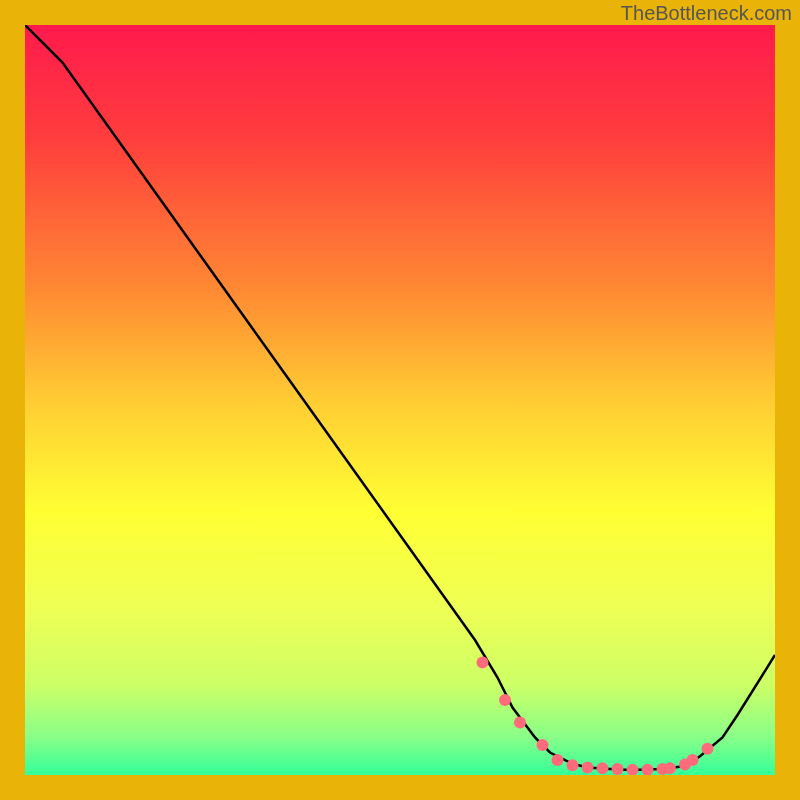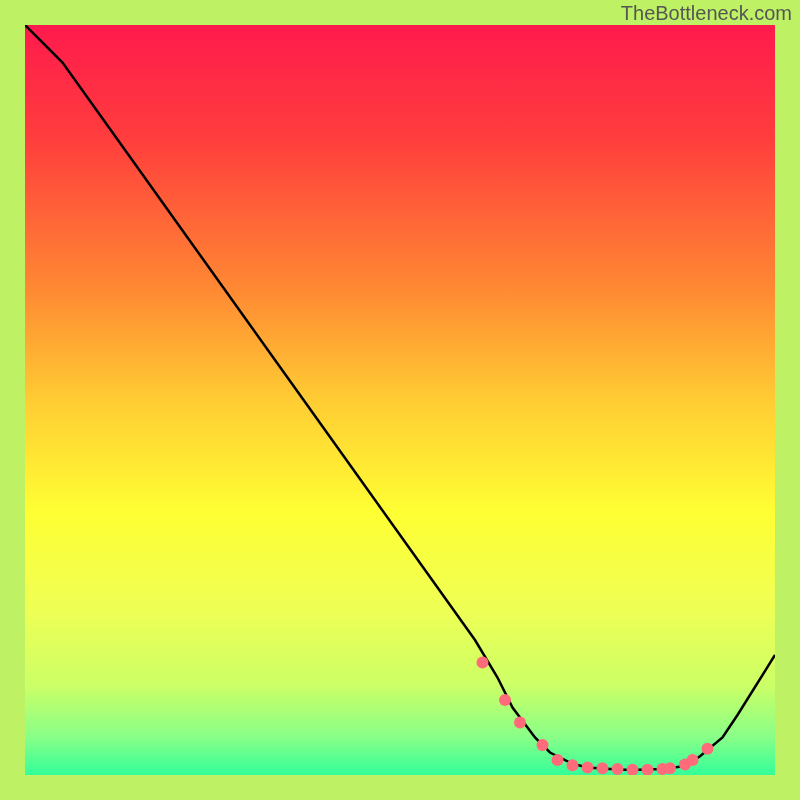--- a/index.html
+++ b/index.html
@@ -8,21 +8,21 @@
     background: #000;
     width: 800px;
     height: 800px;
     overflow: hidden;
     font-family: Arial, sans-serif;
   }
   .chart-container {
     position: relative;
     width: 800px;
     height: 800px;
-    background: #bef264;
+    background: #eab308;
   }
   .watermark {
     position: absolute;
     top: 2px;
     right: 8px;
     color: #555;
     font-size: 20px;
     font-weight: normal;
     z-index: 10;
   }

